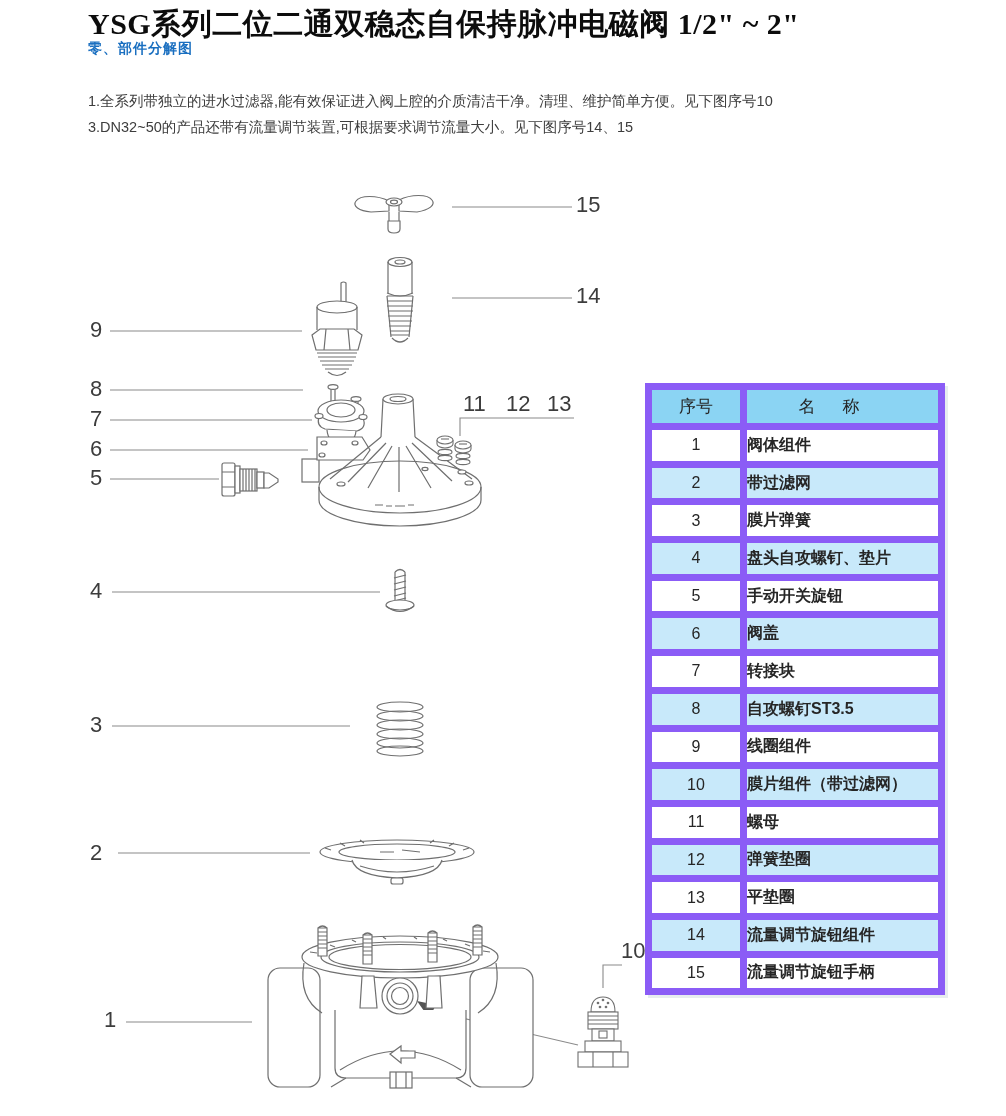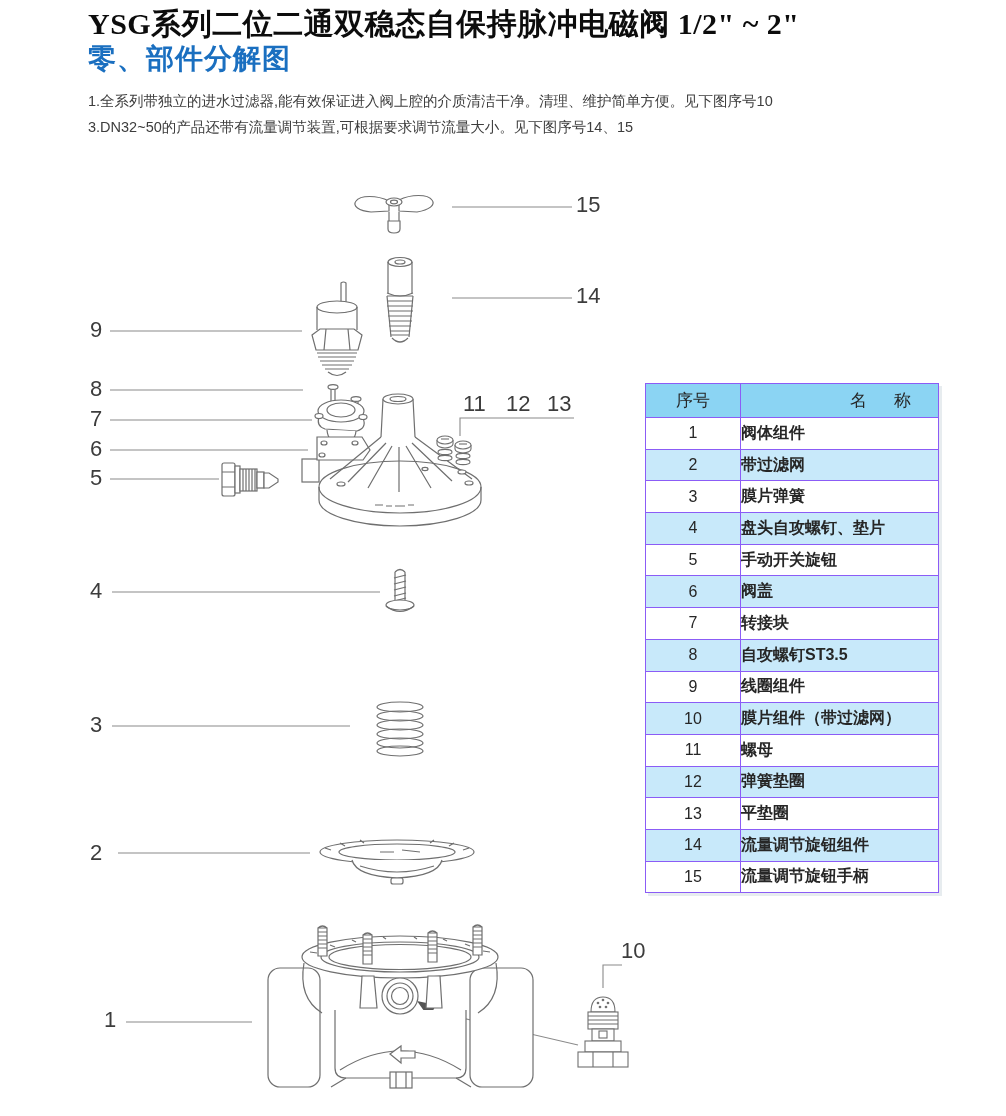--- a/index.html
+++ b/index.html
@@ -1,34 +1,34 @@
 <!DOCTYPE html>
 <html><head>
 <meta charset="utf-8">
 <style>
   html,body{margin:0;padding:0;background:#fff;}
   .page{position:relative;width:1006px;height:1116px;background:#fff;overflow:hidden;
         font-family:"Liberation Sans", sans-serif;color:#2f2f2f;}
   .title{position:absolute;left:88px;top:4px;margin:0;font-family:"Liberation Serif", serif;
          font-weight:bold;font-size:30px;color:#0c0c0c;letter-spacing:0.5px;white-space:nowrap;}
-  .section-title{position:absolute;left:88px;top:40px;margin:0;font-size:28px;font-weight:bold;
+  .section-title{position:absolute;left:88px;top:40px;margin:0;font-size:14px;font-weight:bold;
          color:#1a6fc0;letter-spacing:1px;}
   .notes{position:absolute;left:88px;top:88px;font-size:14.5px;line-height:26px;color:#3d3d3d;}
   .callout{position:absolute;font-size:22px;color:#3c3c3c;line-height:22px;}
   .diagram-svg{position:absolute;left:0;top:0;}
   table.parts{position:absolute;left:645px;top:383px;width:293px;border-collapse:collapse;
          table-layout:fixed;font-size:16px;color:#262626;box-shadow:3px 3px 0 rgba(120,150,165,0.18);}
-  table.parts th, table.parts td{border:1px solid #8b5cf6;padding:0;}
+  table.parts th, table.parts td{border:7px solid #8b5cf6;padding:0;}
   table.parts th{height:33px;background:#8bd4f3;font-weight:normal;font-size:17px;}
   table.parts td{height:30.7px;}
   table.parts col.c1{width:95px;}
   table.parts col.c2{width:198px;}
   td.num, th.num{text-align:center;}
   td.nm{text-align:left;padding-left:14px;font-weight:bold;}
-  th.nm{text-align:right;padding-left:58px;letter-spacing:27px;}
+  th.nm{text-align:center;padding-left:58px;letter-spacing:27px;}
   tr.alt td{background:#c8e9fa;}
 </style>
 </head>
 <body>
 
 <div class="page">
 
   <h1 class="title">YSG系列二位二通双稳态自保持脉冲电磁阀 1/2" ~ 2"</h1>
   <h2 class="section-title">零、部件分解图</h2>
 

